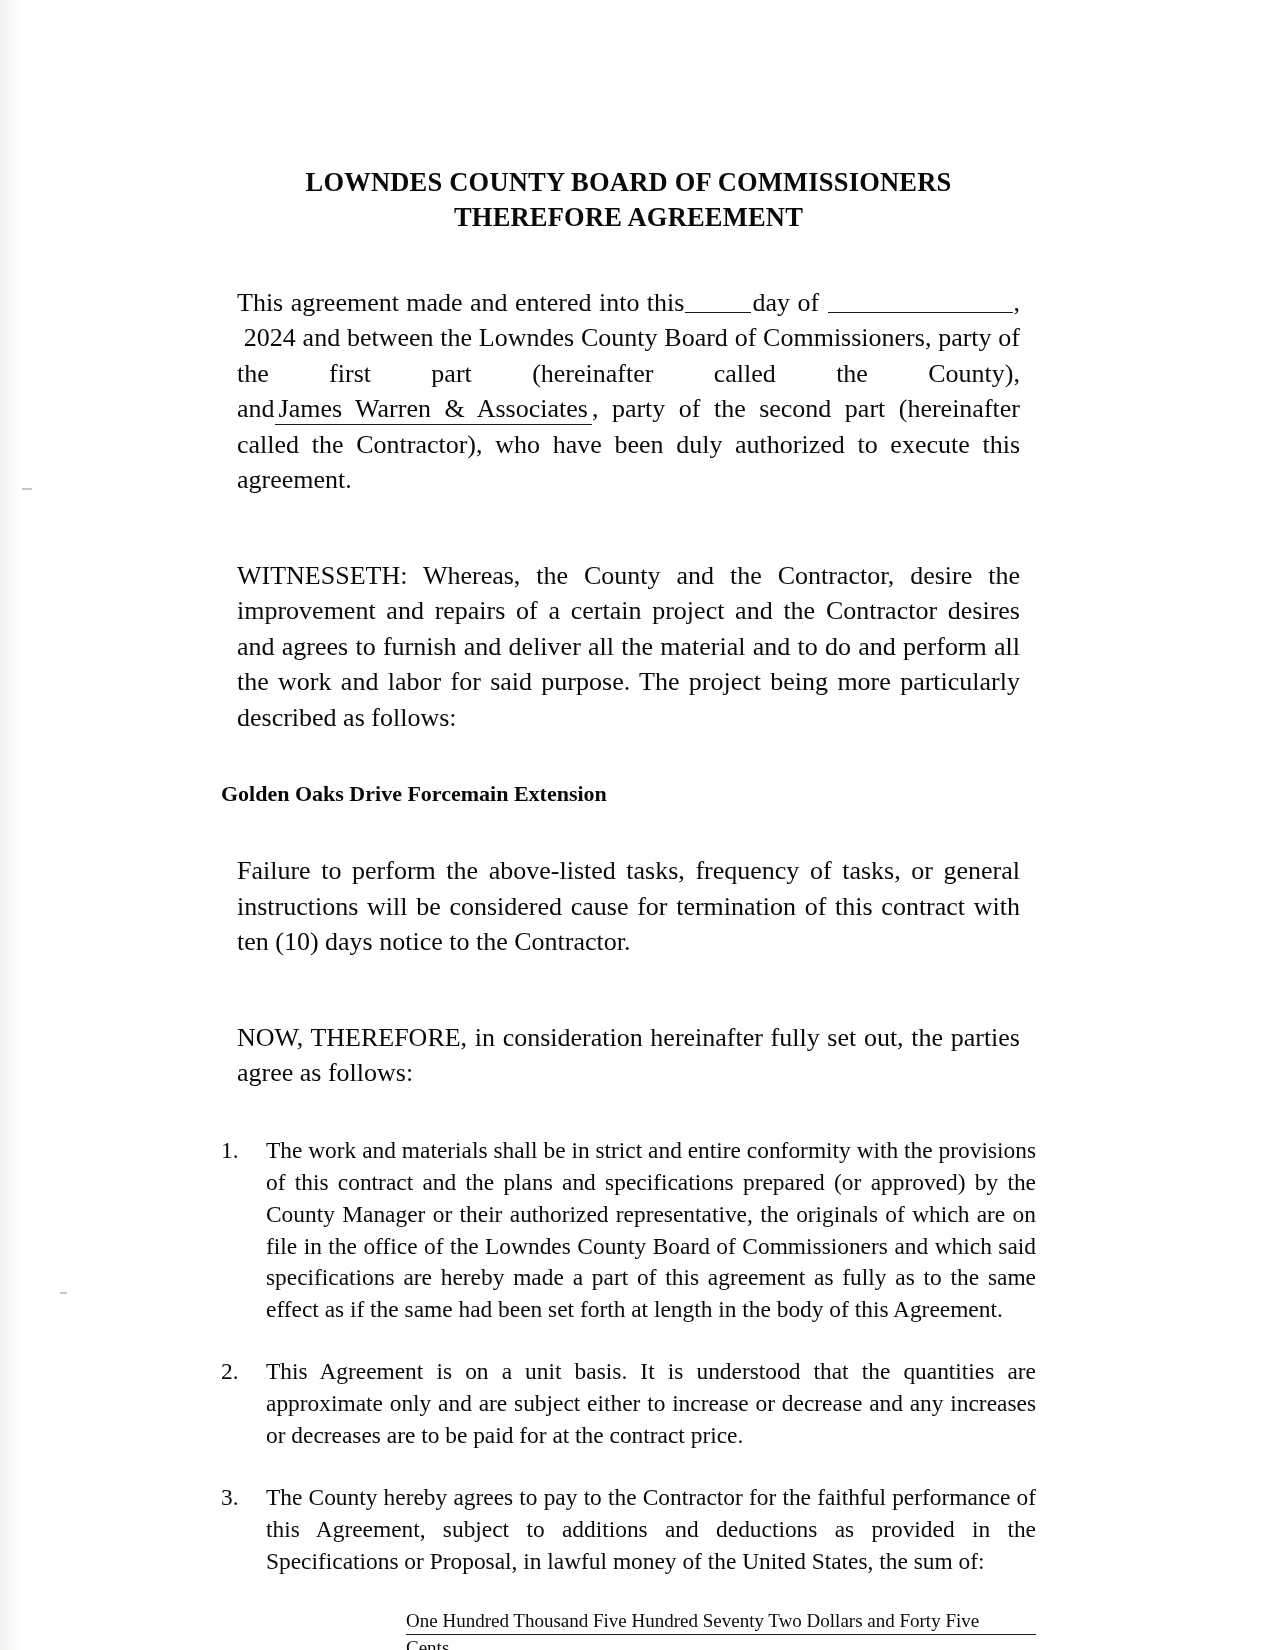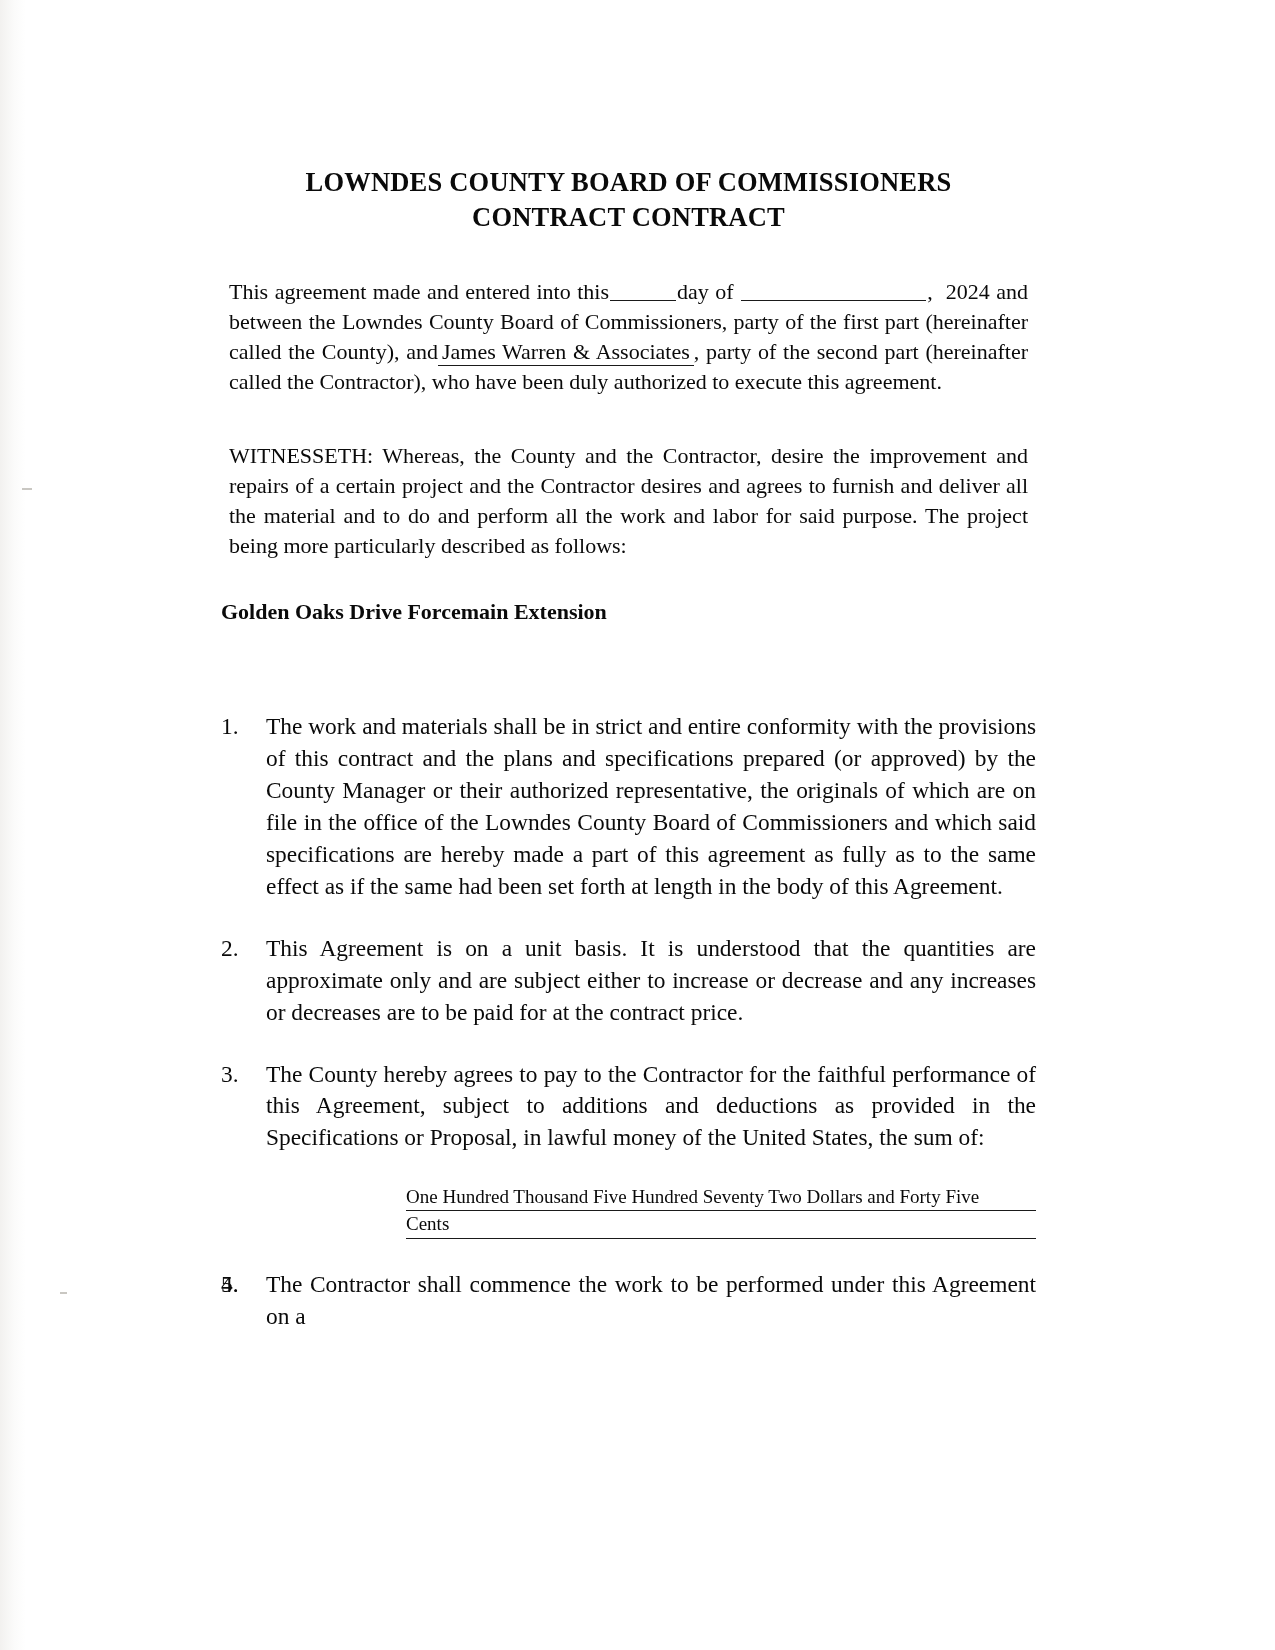--- a/index.html
+++ b/index.html
@@ -41,24 +41,24 @@
     text-align: center;
     font-weight: bold;
     font-size: 26.5px;
     letter-spacing: 0.2px;
     line-height: 1.32;
   }
   .doc-title .line2 {
     display: block;
   }
   p.body-par {
-    font-size: 22px;
+    font-size: 26px;
     line-height: 1.365;
     text-align: justify;
-    margin: 8px;
+    margin: 16px;
     -webkit-hyphens: none;
     hyphens: none;
   }
   .gap-lg { height: 34px; }
   .gap-md { height: 28px; }
   .blank {
     display: inline-block;
     border-bottom: 1.6px solid #1a1a1a;
     vertical-align: baseline;
     height: 0.95em;
@@ -122,40 +122,42 @@
 <div class="page">
 
   <div class="scan-edge-left"></div>
   <div class="scan-speck" style="left:22px; top:488px; width:10px; height:2px;"></div>
   <div class="scan-speck" style="left:60px; top:1292px; width:7px; height:2px;"></div>
 
   <div class="content">
 
     <div class="doc-title">
       <span>LOWNDES COUNTY BOARD OF COMMISSIONERS</span>
-      <span class="line2">CONTRACT CONTRACT</span>
+      <span class="line2">THEREFORE AGREEMENT</span>
     </div>
 
     <div class="gap-lg"></div>
 
     <p class="body-par"><span>This agreement made and entered into this</span><span class="blank blank-day"></span><span>day of</span> <span class="blank blank-month"></span>, &nbsp;<span>2024</span> <span>and between the Lowndes County Board of Commissioners, party of the first part (hereinafter called the County), and</span><span class="filled nowrap">James Warren &amp; Associates</span><span>, party of the second part (hereinafter called the Contractor), who have been duly authorized to execute this agreement.</span></p>
 
     <div class="gap-md"></div>
 
     <p class="body-par">WITNESSETH:  Whereas, the County and the Contractor, desire the improvement and repairs of a certain project and the Contractor desires and agrees to furnish and deliver all the material and to do and perform all the work and labor for said purpose.  The project being more particularly described as follows:</p>
 
     <div class="gap-md"></div>
 
     <p class="project-title">Golden Oaks Drive Forcemain Extension</p>
 
     <div class="gap-md"></div>
 
+    <p class="body-par">Failure to perform the above-listed tasks, frequency of tasks, or general instructions will be considered cause for termination of this contract with ten (10) days notice to the Contractor.</p>
 
     <div class="gap-md"></div>
 
+    <p class="body-par">NOW, THEREFORE, in consideration hereinafter fully set out, the parties agree as follows:</p>
 
     <div class="gap-md"></div>
 
     <ol class="clauses">
       <li>
         <span class="num">1.</span>
         <span>The work and materials shall be in strict and entire conformity with the provisions of this contract and the plans and specifications prepared (or approved) by the County Manager or their authorized representative, the originals of which are on file in the office of the Lowndes County Board of Commissioners and which said specifications are hereby made a part of this agreement as fully as to the same effect as if the same had been set forth at length in the body of this Agreement.</span>
       </li>
       <li>
         <span class="num">2.</span>

